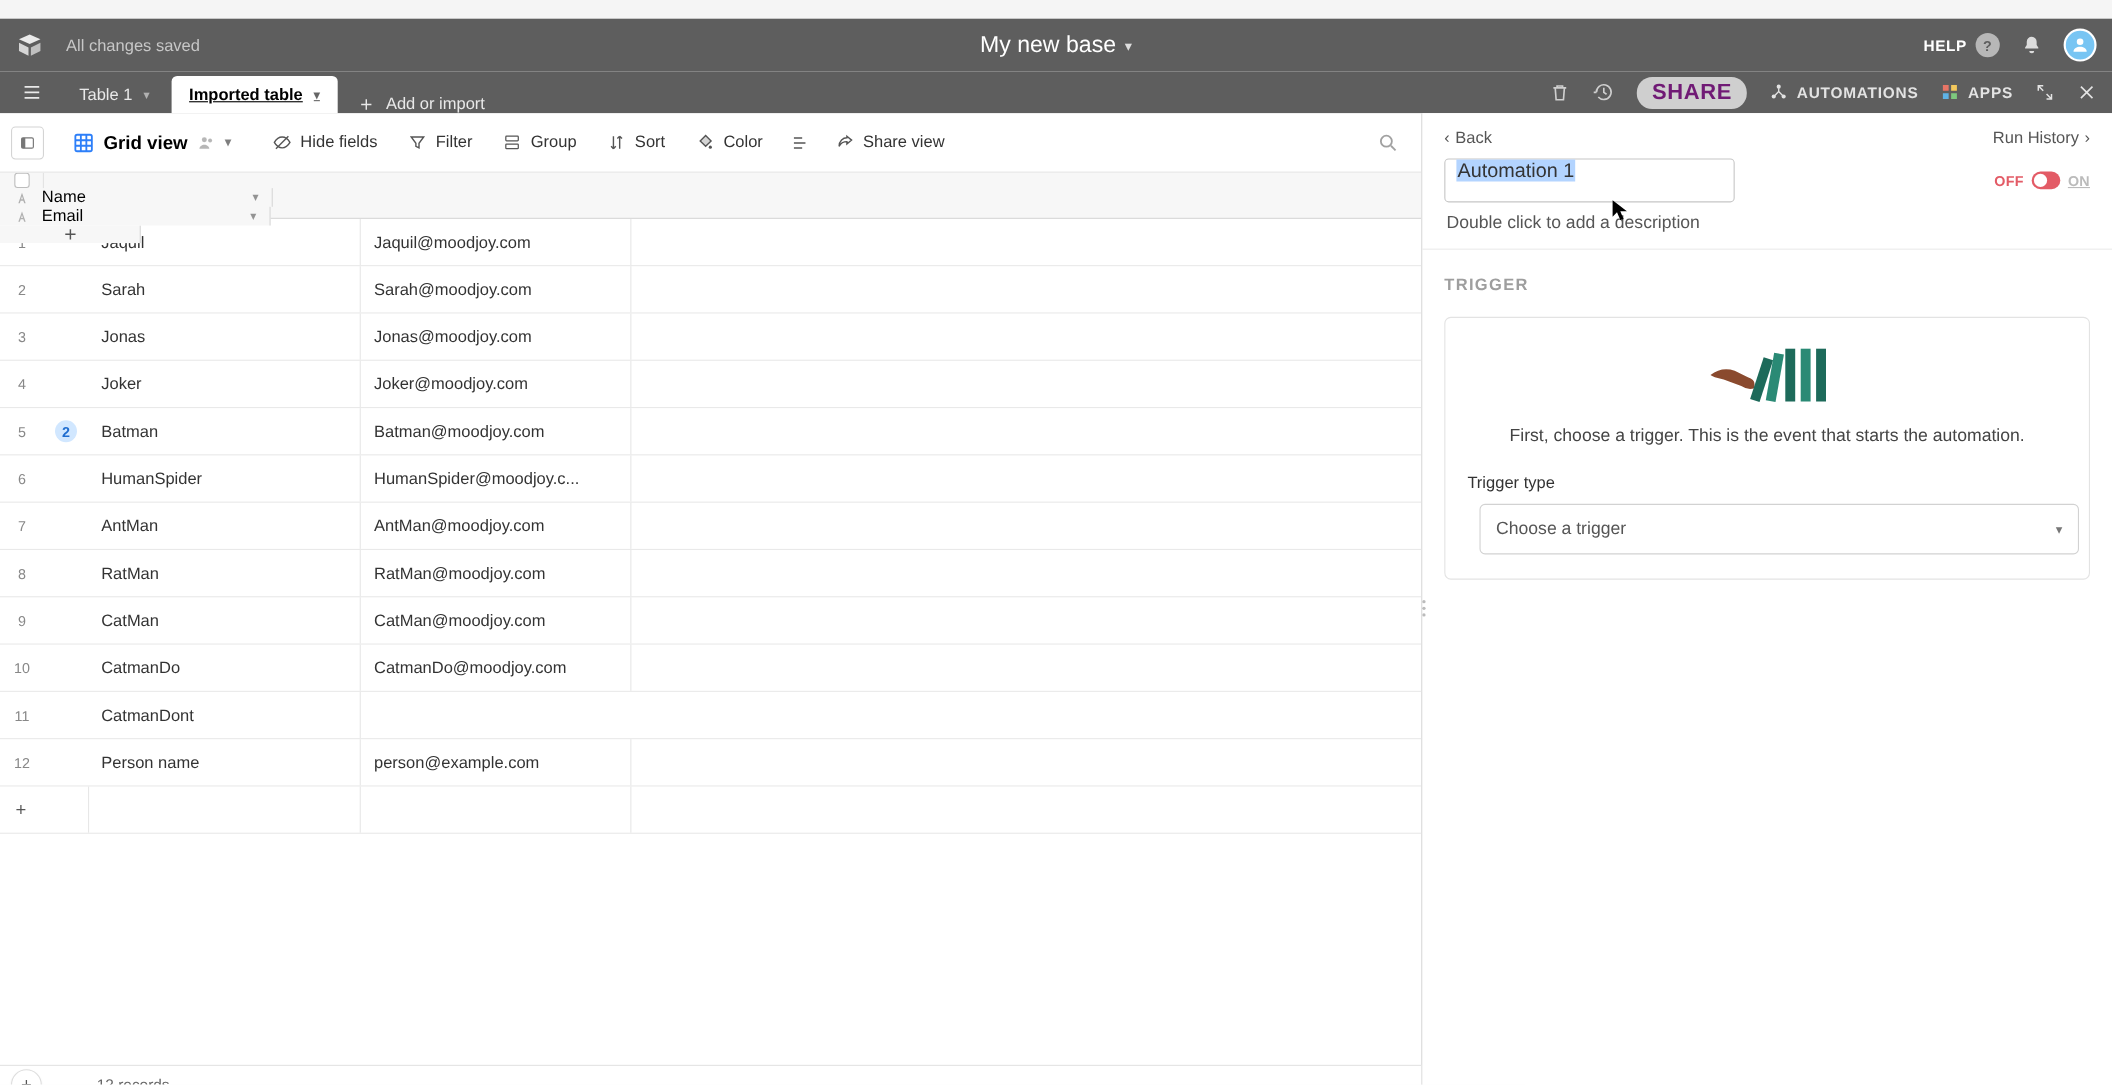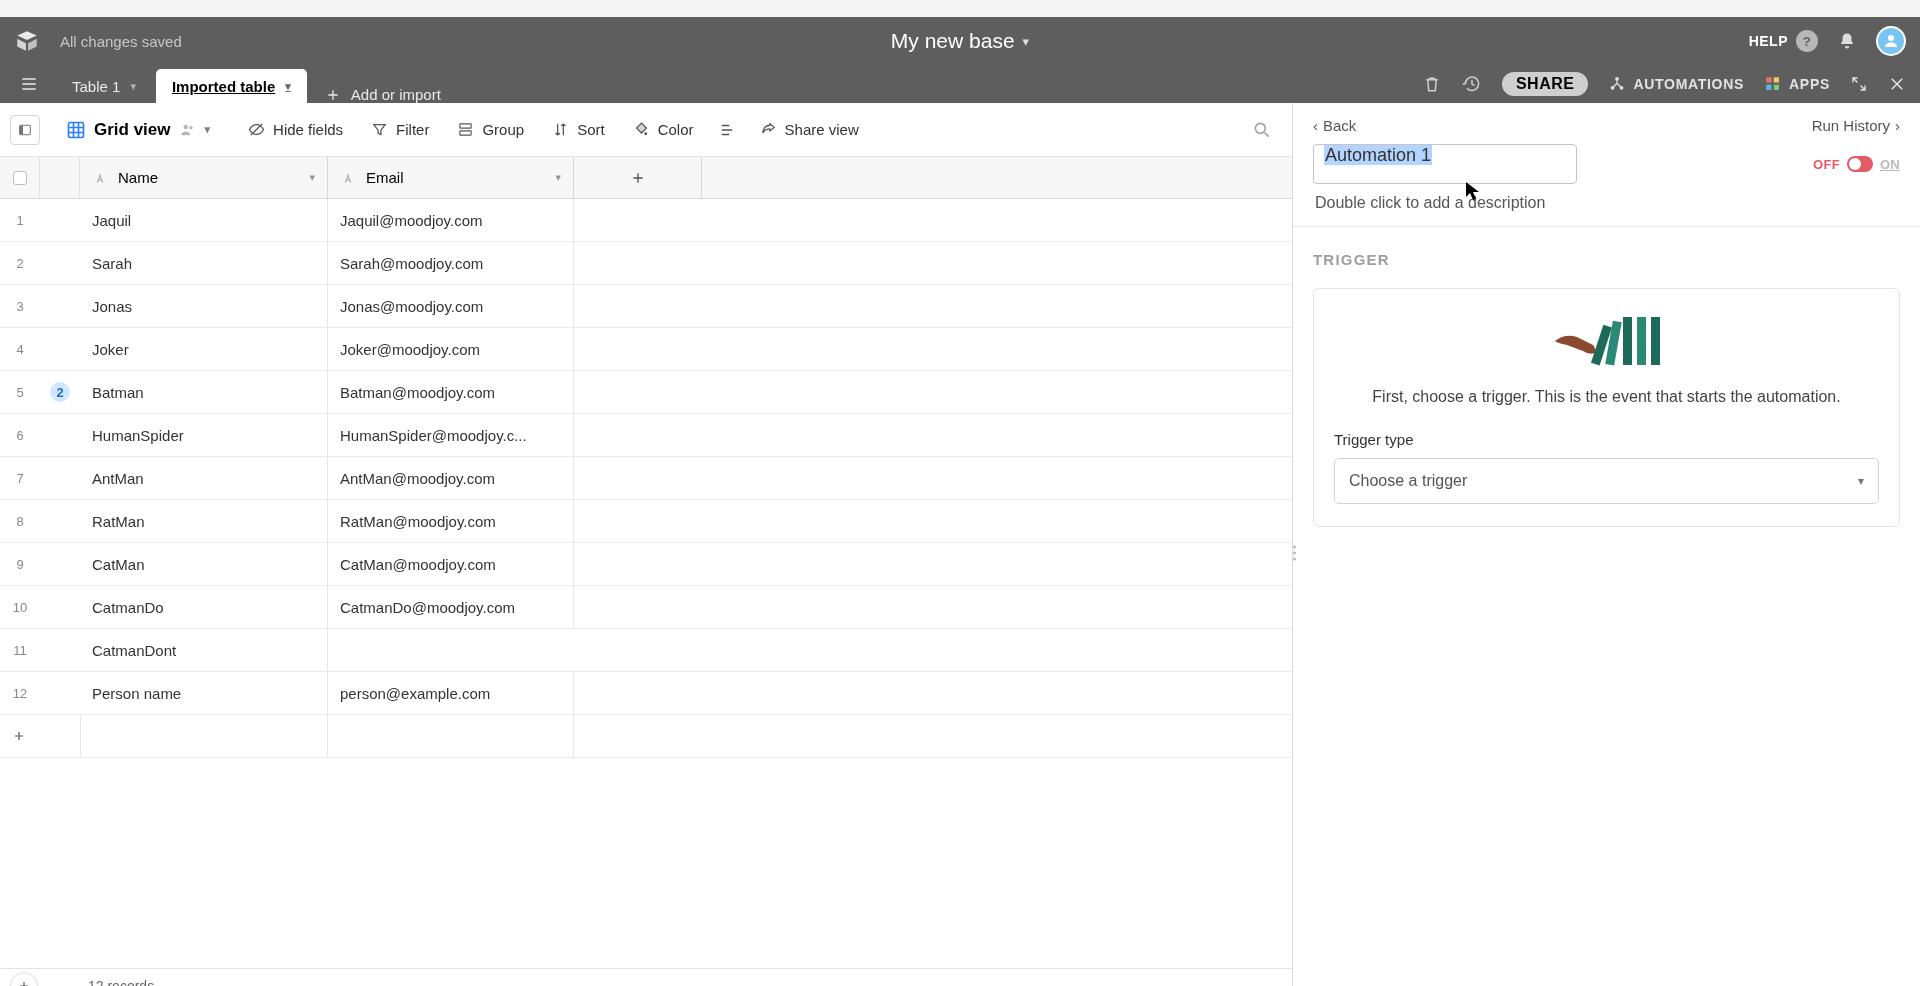--- a/index.html
+++ b/index.html
@@ -21,42 +21,42 @@
     
     .tabs-bar { height: 38px; background: #5e5e5e; display: flex; align-items: flex-end; padding-left: 12px; color: #e3e3e3; }
     .menu-btn { width: 34px; height: 34px; display: flex; align-items: center; justify-content: center; margin-right: 10px; margin-bottom: 2px; }
     .tab { height: 34px; padding: 0 16px; display: flex; align-items: center; gap: 10px; font-size: 15px; border-radius: 5px 5px 0 0; margin-right: 4px; }
     .tab.inactive { color: #e9e9e9; }
     .tab.active { background: #fff; color: #000000; font-weight: 600; text-decoration: underline; }
     .tab .chev { font-size: 11px; opacity: 0.6; }
     .add-tab { display: flex; align-items: center; gap: 10px; padding: 0 14px; color: #e9e9e9; font-size: 15px; }
     .tabs-right { margin-left: auto; display: flex; align-items: center; gap: 20px; padding-right: 14px; height: 100%; }
     .icon-btn-sm { width: 20px; height: 20px; opacity: 0.85; }
-    .share-pill { background: #cfcfcf; color: #000000; padding: 3px 14px; border-radius: 14px; font-size: 16px; font-weight: 700; letter-spacing: 0.5px; }
+    .share-pill { background: #cfcfcf; color: #701a75; padding: 3px 14px; border-radius: 14px; font-size: 20px; font-weight: 700; letter-spacing: 0.5px; }
     .nav-item { display: flex; align-items: center; gap: 7px; font-size: 14px; font-weight: 600; letter-spacing: 0.7px; color: #e3e3e3; }
     .expand-icon, .close-icon { width: 18px; height: 18px; }
     
     
     .main { display: flex; height: calc(100% - 86px); background: #fff; }
     .left-pane { flex: 0 0 1293px; display: flex; flex-direction: column; border-right: 1px solid #d9d9d9; position: relative; }
     
     
     .toolbar { height: 54px; border-bottom: 1px solid #e3e3e3; display: flex; align-items: center; padding: 0 10px; gap: 4px; }
     .panel-toggle { width: 30px; height: 30px; border: 1px solid #d4d4d4; border-radius: 4px; display: flex; align-items: center; justify-content: center; margin-right: 12px; }
     .view-picker { display: flex; align-items: center; gap: 8px; font-size: 17px; font-weight: 600; padding: 6px 10px; border-radius: 4px; }
     .grid-icon { color: #2d7ff9; }
     .collab-icon { opacity: 0.6; }
     .toolbar-divider { width: 8px; }
     .toolbar-btn { display: flex; align-items: center; gap: 8px; padding: 6px 12px; font-size: 15px; color: #333; border-radius: 4px; }
     .search-area { margin-left: auto; display: flex; align-items: center; padding-right: 10px; }
     .search-icon { opacity: 0.55; }
     
     
     .grid-wrap { flex: 1; overflow: auto; position: relative; }
-    .grid-header-row { display: flex; height: 42px; background: #f7f7f7; border-bottom: 1px solid #d8d8d8; position: sticky; top: 0; }
+    .grid-header-row { display: flex; height: 42px; background: #f7f7f7; border-bottom: 1px solid #d8d8d8; position: sticky; top: 0; flex-direction: column; }
     .row-num-col { width: 40px; border-right: 1px solid #e3e3e3; display: flex; align-items: center; justify-content: center; }
     .expand-col { width: 40px; border-right: 1px solid #e3e3e3; display: flex; align-items: center; justify-content: center; }
     .hdr-cell { display: flex; align-items: center; padding: 0 12px; border-right: 1px solid #d8d8d8; font-size: 15px; gap: 10px; position: relative; background:#f7f7f7;}
     .hdr-cell .field-icon { opacity: 0.55; }
     .hdr-cell .drop { margin-left: auto; opacity: 0.4; font-size: 11px; }
     .col-a { width: 248px; }
     .col-b { width: 246px; }
     .col-add { width: 128px; display: flex; align-items: center; justify-content: center; border-right: 1px solid #d8d8d8; background:#f7f7f7;}
     .checkbox-sq { width: 14px; height: 14px; border: 1.5px solid #bdbdbd; border-radius: 3px; background: #fff; }
     
@@ -92,21 +92,21 @@
     .toggle::after { content: ""; position: absolute; left: 2px; top: 2px; width: 12px; height: 12px; background: #fff; border-radius: 50%; }
     .desc-hint { font-size: 16px; color: #555; padding-left: 2px; }
     
     .auto-body { padding: 24px 20px; }
     .trigger-label { font-size: 15px; font-weight: 600; letter-spacing: 1.2px; color: #9e9e9e; margin-bottom: 20px; }
     .trigger-card { border: 1px solid #e3e3e3; border-radius: 6px; padding: 22px 20px; }
     .illus { display: flex; justify-content: center; margin-bottom: 18px; }
     .illus svg { width: 120px; height: 56px; }
     .trigger-intro { text-align: center; font-size: 16px; color: #444; line-height: 1.5; margin-bottom: 22px; padding: 0 30px; margin-top: 16px; }
     .trigger-type-lbl { font-size: 15px; font-weight: 500; color: #333; margin-bottom: 10px; }
-    .trigger-select { width: 100%; height: 46px; border: 1px solid #d2d2d2; border-radius: 5px; display: flex; align-items: center; justify-content: space-between; padding: 0 14px; font-size: 16px; color: #555; }
+    .trigger-select { width: 100%; height: 46px; border: 1px solid #d2d2d2; border-radius: 5px; display: flex; align-items: center; justify-content: space-between; padding: 0 14px; font-size: 16px; color: #555; margin-left: 11px; }
     
     svg { display: block; }
   </style>
 </head>
 <body>
 
 <div class="header">
   <div class="header-left">
     <div class="logo-icon">
       <svg viewBox="0 0 24 24" width="26" height="26">

